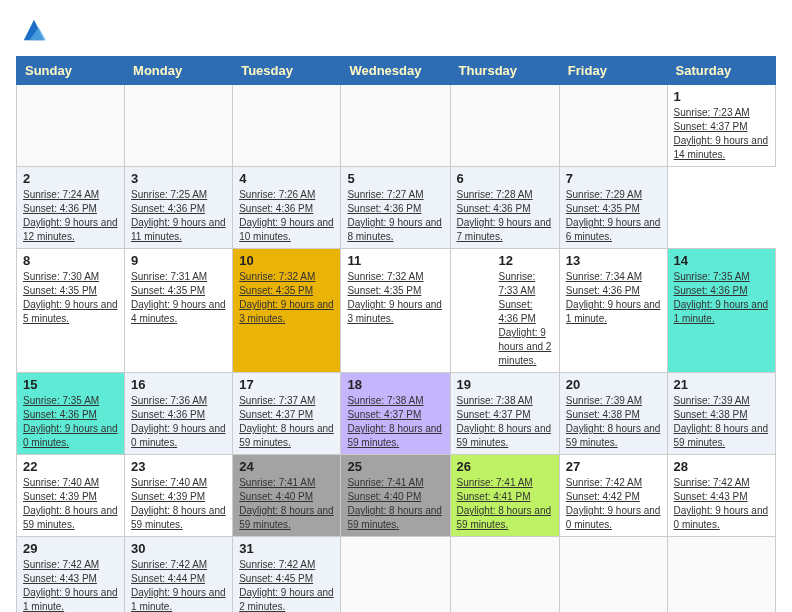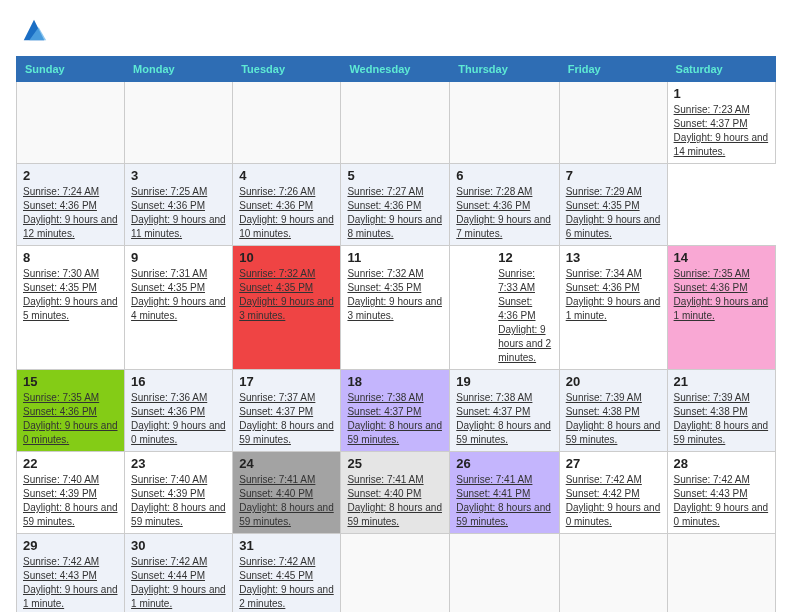--- a/index.html
+++ b/index.html
@@ -52,24 +52,24 @@
       font-size: 16px;
       color: #555;
       font-style: italic;
     }
     .calendar {
       width: 100%;
       border-collapse: collapse;
     }
     .calendar th {
       background: #2e6db4;
-      color: #5eead4;
+      color: #fef9c3;
       text-align: left;
       padding: 6px 8px;
-      font-size: 11px;
+      font-size: 13px;
       font-weight: bold;
       border: 1px solid #2e6db4;
     }
     .calendar td {
       vertical-align: top;
       border: 1px solid #ccc;
       padding: 4px 6px;
       font-size: 10px;
       color: #333;
       width: 110px;
@@ -172,43 +172,43 @@
       </tr>
       <tr>
         <td style="background: rgb(255, 255, 255);">
           <span class="day-number">8</span>
           <div class="day-info">Sunrise: 7:30 AM<br>Sunset: 4:35 PM<br>Daylight: 9 hours and 5 minutes.</div>
         </td>
         <td style="background: rgb(255, 255, 255);">
           <span class="day-number">9</span>
           <div class="day-info">Sunrise: 7:31 AM<br>Sunset: 4:35 PM<br>Daylight: 9 hours and 4 minutes.</div>
         </td>
-        <td style="background: #ef4444;">
+        <td style="background: #eab308;">
           <span class="day-number">10</span>
           <div class="day-info">Sunrise: 7:32 AM<br>Sunset: 4:35 PM<br>Daylight: 9 hours and 3 minutes.</div>
         </td>
         <td style="background: rgb(255, 255, 255);">
           <span class="day-number">11</span>
           <div class="day-info">Sunrise: 7:32 AM<br>Sunset: 4:35 PM<br>Daylight: 9 hours and 3 minutes.</div>
         </td>
         <td style="background: rgb(255, 255, 255); padding-left: 48px;">
           <span class="day-number">12</span>
           <div class="day-info">Sunrise: 7:33 AM<br>Sunset: 4:36 PM<br>Daylight: 9 hours and 2 minutes.</div>
         </td>
         <td style="background: rgb(255, 255, 255); margin-left: 24px;">
           <span class="day-number">13</span>
           <div class="day-info">Sunrise: 7:34 AM<br>Sunset: 4:36 PM<br>Daylight: 9 hours and 1 minute.</div>
         </td>
-        <td style="background: #f9a8d4;">
+        <td style="background: #5eead4;">
           <span class="day-number">14</span>
           <div class="day-info">Sunrise: 7:35 AM<br>Sunset: 4:36 PM<br>Daylight: 9 hours and 1 minute.</div>
         </td>
       </tr>
       <tr>
-        <td style="background: #84cc16;">
+        <td style="background: #5eead4;">
           <span class="day-number">15</span>
           <div class="day-info">Sunrise: 7:35 AM<br>Sunset: 4:36 PM<br>Daylight: 9 hours and 0 minutes.</div>
         </td>
         <td style="background: rgb(238, 242, 249);">
           <span class="day-number">16</span>
           <div class="day-info">Sunrise: 7:36 AM<br>Sunset: 4:36 PM<br>Daylight: 9 hours and 0 minutes.</div>
         </td>
         <td style="background: rgb(238, 242, 249);">
           <span class="day-number">17</span>
           <div class="day-info">Sunrise: 7:37 AM<br>Sunset: 4:37 PM<br>Daylight: 8 hours and 59 minutes.</div>
@@ -236,25 +236,25 @@
           <div class="day-info">Sunrise: 7:40 AM<br>Sunset: 4:39 PM<br>Daylight: 8 hours and 59 minutes.</div>
         </td>
         <td style="background: rgb(255, 255, 255);">
           <span class="day-number">23</span>
           <div class="day-info">Sunrise: 7:40 AM<br>Sunset: 4:39 PM<br>Daylight: 8 hours and 59 minutes.</div>
         </td>
         <td style="background: #a3a3a3;">
           <span class="day-number">24</span>
           <div class="day-info">Sunrise: 7:41 AM<br>Sunset: 4:40 PM<br>Daylight: 8 hours and 59 minutes.</div>
         </td>
-        <td style="background: #e5e5e5;">
+        <td style="background: #a3a3a3;">
           <span class="day-number">25</span>
           <div class="day-info">Sunrise: 7:41 AM<br>Sunset: 4:40 PM<br>Daylight: 8 hours and 59 minutes.</div>
         </td>
-        <td style="background: #c4b5fd;">
+        <td style="background: #bef264;">
           <span class="day-number">26</span>
           <div class="day-info">Sunrise: 7:41 AM<br>Sunset: 4:41 PM<br>Daylight: 8 hours and 59 minutes.</div>
         </td>
         <td style="background: rgb(255, 255, 255);">
           <span class="day-number">27</span>
           <div class="day-info">Sunrise: 7:42 AM<br>Sunset: 4:42 PM<br>Daylight: 9 hours and 0 minutes.</div>
         </td>
         <td style="background: rgb(255, 255, 255);">
           <span class="day-number">28</span>
           <div class="day-info">Sunrise: 7:42 AM<br>Sunset: 4:43 PM<br>Daylight: 9 hours and 0 minutes.</div>

